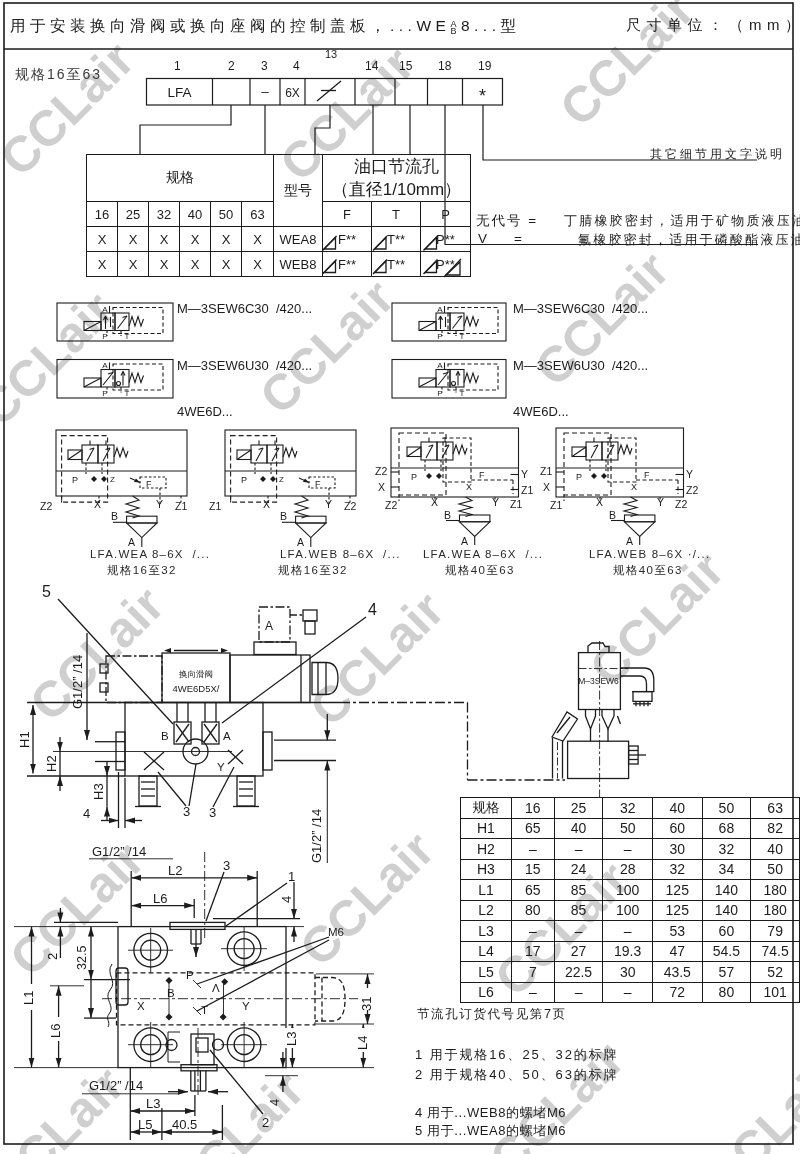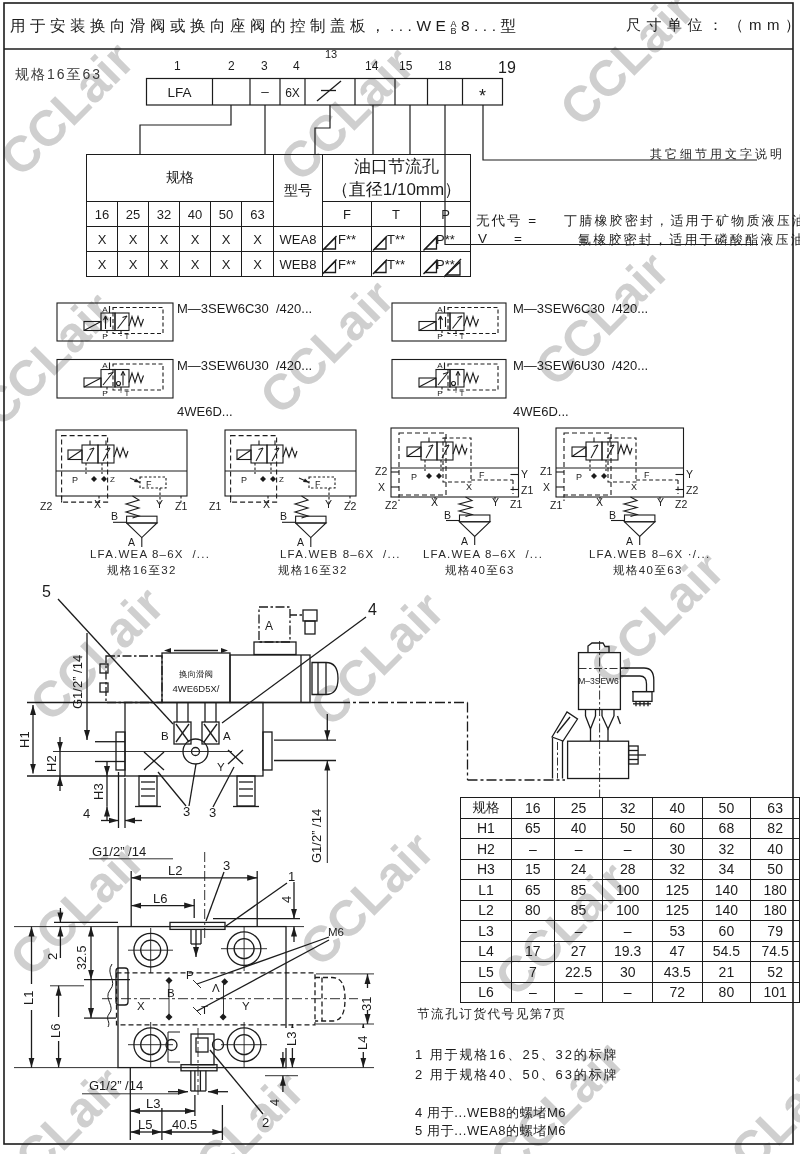--- a/index.html
+++ b/index.html
@@ -42,21 +42,21 @@
 <div class="t z2" style="left:15px;top:66px;font-size:14px;color:#3a3a3a;letter-spacing:2px;">规格16至63</div>
 
 <div class="t z2" style="left:174px;top:59px;font-size:12px;">1</div>
 <div class="t z2" style="left:228px;top:59px;font-size:12px;">2</div>
 <div class="t z2" style="left:261px;top:59px;font-size:12px;">3</div>
 <div class="t z2" style="left:293px;top:59px;font-size:12px;">4</div>
 <div class="t z2" style="left:325px;top:48px;font-size:11px;">13</div>
 <div class="t z2" style="left:365px;top:59px;font-size:12px;">14</div>
 <div class="t z2" style="left:399px;top:59px;font-size:12px;">15</div>
 <div class="t z2" style="left:438px;top:59px;font-size:12px;">18</div>
-<div class="t z2" style="left:498px;top:59px;font-size:16px;">19</div>
+<div class="t z2" style="left:478px;top:59px;font-size:12px;">19</div>
 
 <table class="spec" style="left:42px;top:154px;">
 <tbody>
         <tr>
           <td colspan="6" style="width:183px;height:44px;font-size:14px;">规格</td>
     <td rowspan="2" style="width:48px;font-size:14px;">型号</td>
     <td colspan="3" style="width:147px;font-size:17px;">油口节流孔<br>（直径1/10mm）</td>
         </tr>
 <tr>
           <td style="width:30px;height:24px;">16</td>
@@ -195,21 +195,21 @@
           <td>47</td>
           <td>54.5</td>
           <td>74.5</td>
         </tr>
 <tr>
           <td style="height:19.5px;">L5</td>
           <td>7</td>
           <td>22.5</td>
           <td>30</td>
           <td>43.5</td>
-          <td>21</td>
+          <td>57</td>
           <td>52</td>
         </tr>
 <tr>
           <td style="height:19.5px;">L6</td>
           <td>–</td>
           <td>–</td>
           <td>–</td>
           <td>72</td>
           <td>80</td>
           <td>101</td>

